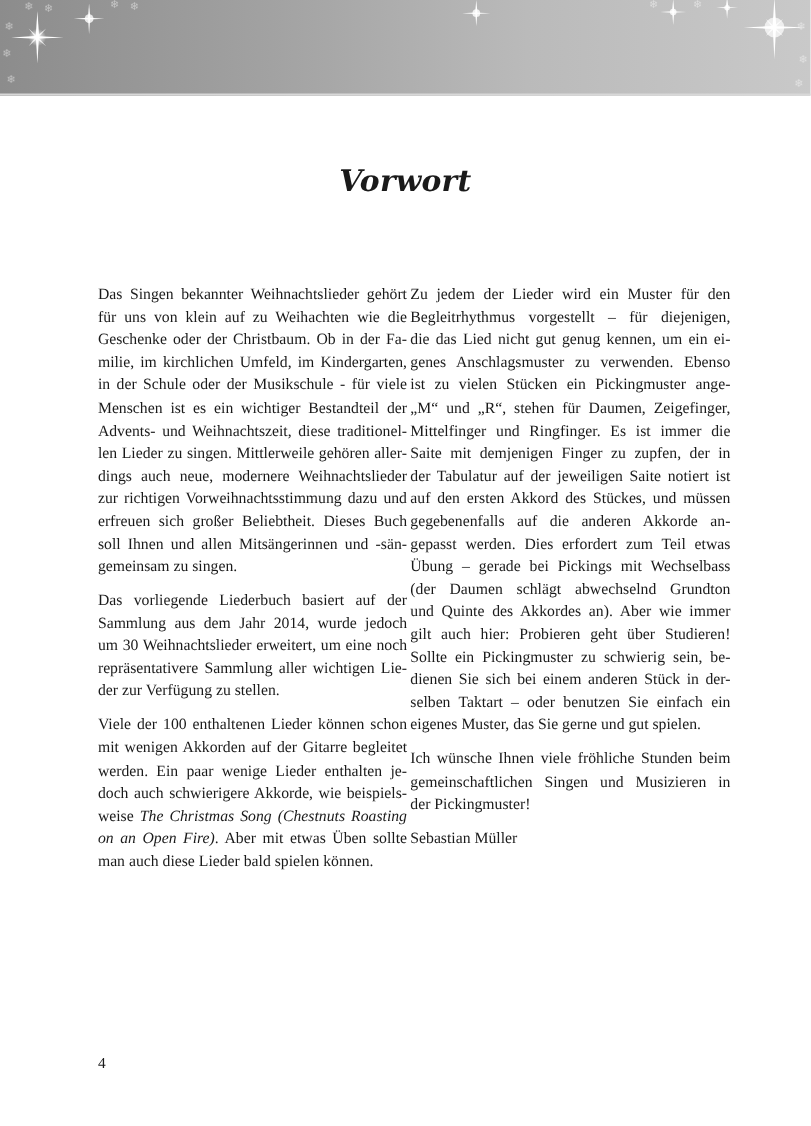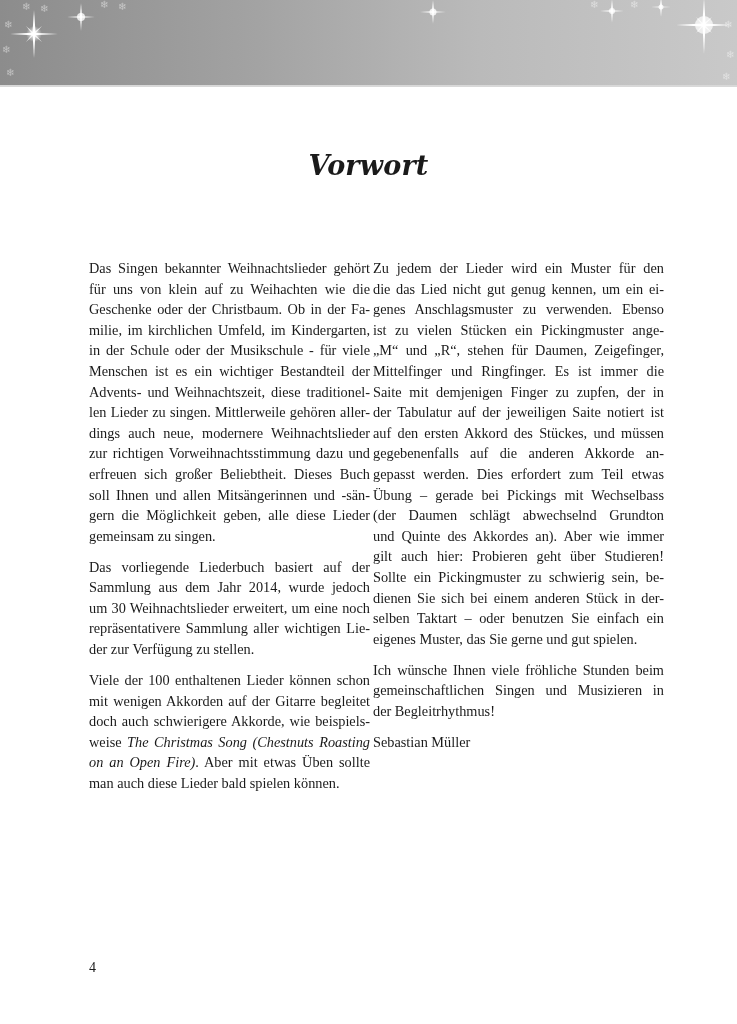--- a/index.html
+++ b/index.html
@@ -111,43 +111,44 @@
       <span class="ln">Geschenke oder der Christbaum. Ob in der Fa-</span>
       <span class="ln">milie, im kirchlichen Umfeld, im Kindergarten,</span>
       <span class="ln">in der Schule oder der Musikschule - für viele</span>
       <span class="ln">Menschen ist es ein wichtiger Bestandteil der</span>
       <span class="ln">Advents- und Weihnachtszeit, diese traditionel-</span>
       <span class="ln">len Lieder zu singen. Mittlerweile gehören aller-</span>
       <span class="ln">dings auch neue, modernere Weihnachtslieder</span>
       <span class="ln">zur richtigen Vorweihnachtsstimmung dazu und</span>
       <span class="ln">erfreuen sich großer Beliebtheit. Dieses Buch</span>
       <span class="ln">soll Ihnen und allen Mitsängerinnen und -sän-</span>
-      <span class="ln">gern die Möglichkeit geben, alle diese Lieder</span>
       <span class="ln last">gemeinsam zu singen.</span>
     </p>
   <p id="lp1">
       <span class="ln">Das vorliegende Liederbuch basiert auf der</span>
       <span class="ln">Sammlung aus dem Jahr 2014, wurde jedoch</span>
       <span class="ln">um 30 Weihnachtslieder erweitert, um eine noch</span>
       <span class="ln">repräsentativere Sammlung aller wichtigen Lie-</span>
       <span class="ln last">der zur Verfügung zu stellen.</span>
     </p>
   <p id="lp2">
       <span class="ln">Viele der 100 enthaltenen Lieder können schon</span>
       <span class="ln">mit wenigen Akkorden auf der Gitarre begleitet</span>
+      <span class="ln">werden. Ein paar wenige Lieder enthalten je-</span>
       <span class="ln">doch auch schwierigere Akkorde, wie beispiels-</span>
       <span class="ln"><span>weise </span><i>The Christmas Song (Chestnuts Roasting</i></span>
       <span class="ln"><i>on an Open Fire)</i><span>. Aber mit etwas Üben sollte</span></span>
       <span class="ln last">man auch diese Lieder bald spielen können.</span>
     </p>
 </div>
 
 <div class="col col-right">
   <p id="rp0">
       <span class="ln">Zu jedem der Lieder wird ein Muster für den</span>
+      <span class="ln">Begleitrhythmus vorgestellt – für diejenigen,</span>
       <span class="ln">die das Lied nicht gut genug kennen, um ein ei-</span>
       <span class="ln">genes Anschlagsmuster zu verwenden. Ebenso</span>
       <span class="ln">ist zu vielen Stücken ein Pickingmuster ange-</span>
       <span class="ln">„M“ und „R“, stehen für Daumen, Zeigefinger,</span>
       <span class="ln">Mittelfinger und Ringfinger. Es ist immer die</span>
       <span class="ln">Saite mit demjenigen Finger zu zupfen, der in</span>
       <span class="ln">der Tabulatur auf der jeweiligen Saite notiert ist</span>
       <span class="ln">auf den ersten Akkord des Stückes, und müssen</span>
       <span class="ln">gegebenenfalls auf die anderen Akkorde an-</span>
       <span class="ln">gepasst werden. Dies erfordert zum Teil etwas</span>
@@ -156,18 +157,18 @@
       <span class="ln">und Quinte des Akkordes an). Aber wie immer</span>
       <span class="ln">gilt auch hier: Probieren geht über Studieren!</span>
       <span class="ln">Sollte ein Pickingmuster zu schwierig sein, be-</span>
       <span class="ln">dienen Sie sich bei einem anderen Stück in der-</span>
       <span class="ln">selben Taktart – oder benutzen Sie einfach ein</span>
       <span class="ln last">eigenes Muster, das Sie gerne und gut spielen.</span>
     </p>
   <p id="rp1">
       <span class="ln">Ich wünsche Ihnen viele fröhliche Stunden beim</span>
       <span class="ln">gemeinschaftlichen Singen und Musizieren in</span>
-      <span class="ln last">der Begleitrhythmus!</span>
+      <span class="ln last">der Pickingmuster!</span>
     </p>
   <div class="sig">Sebastian Müller</div>
 </div>
 
 <div class="page-num">4</div>
 
 </body></html>

